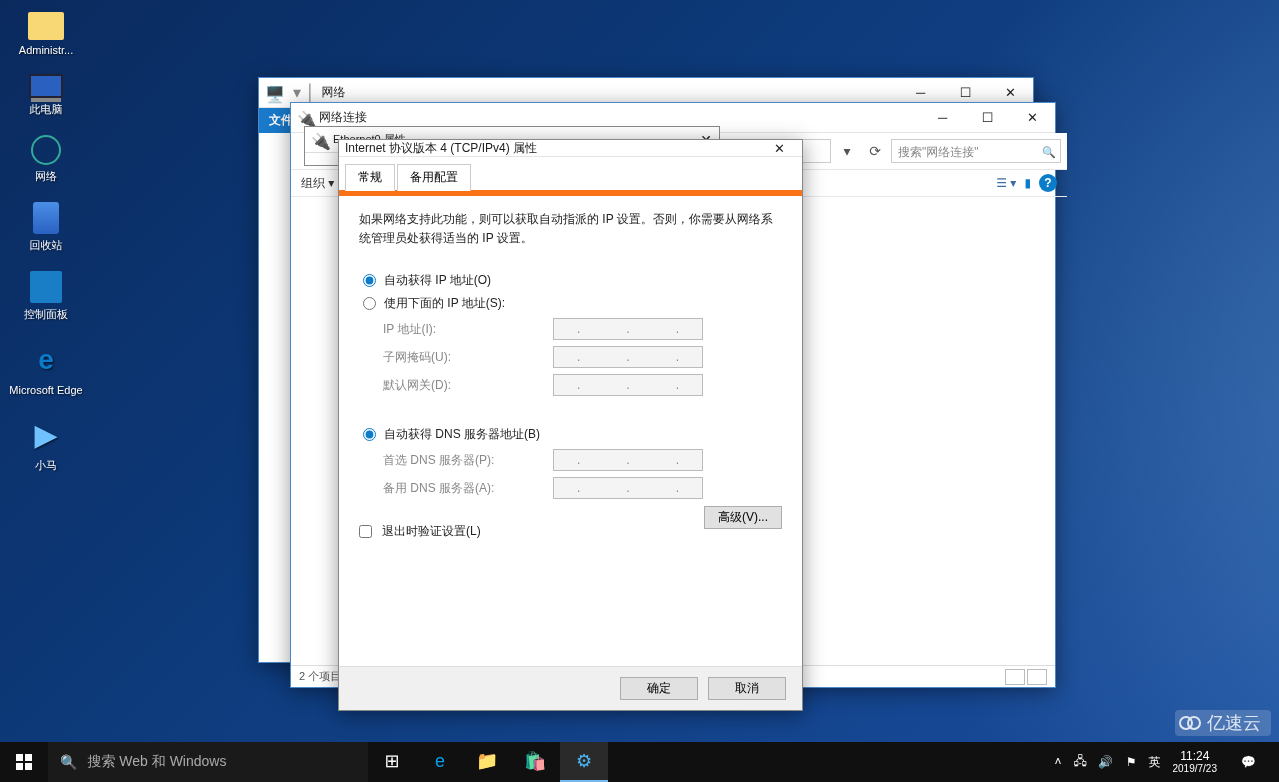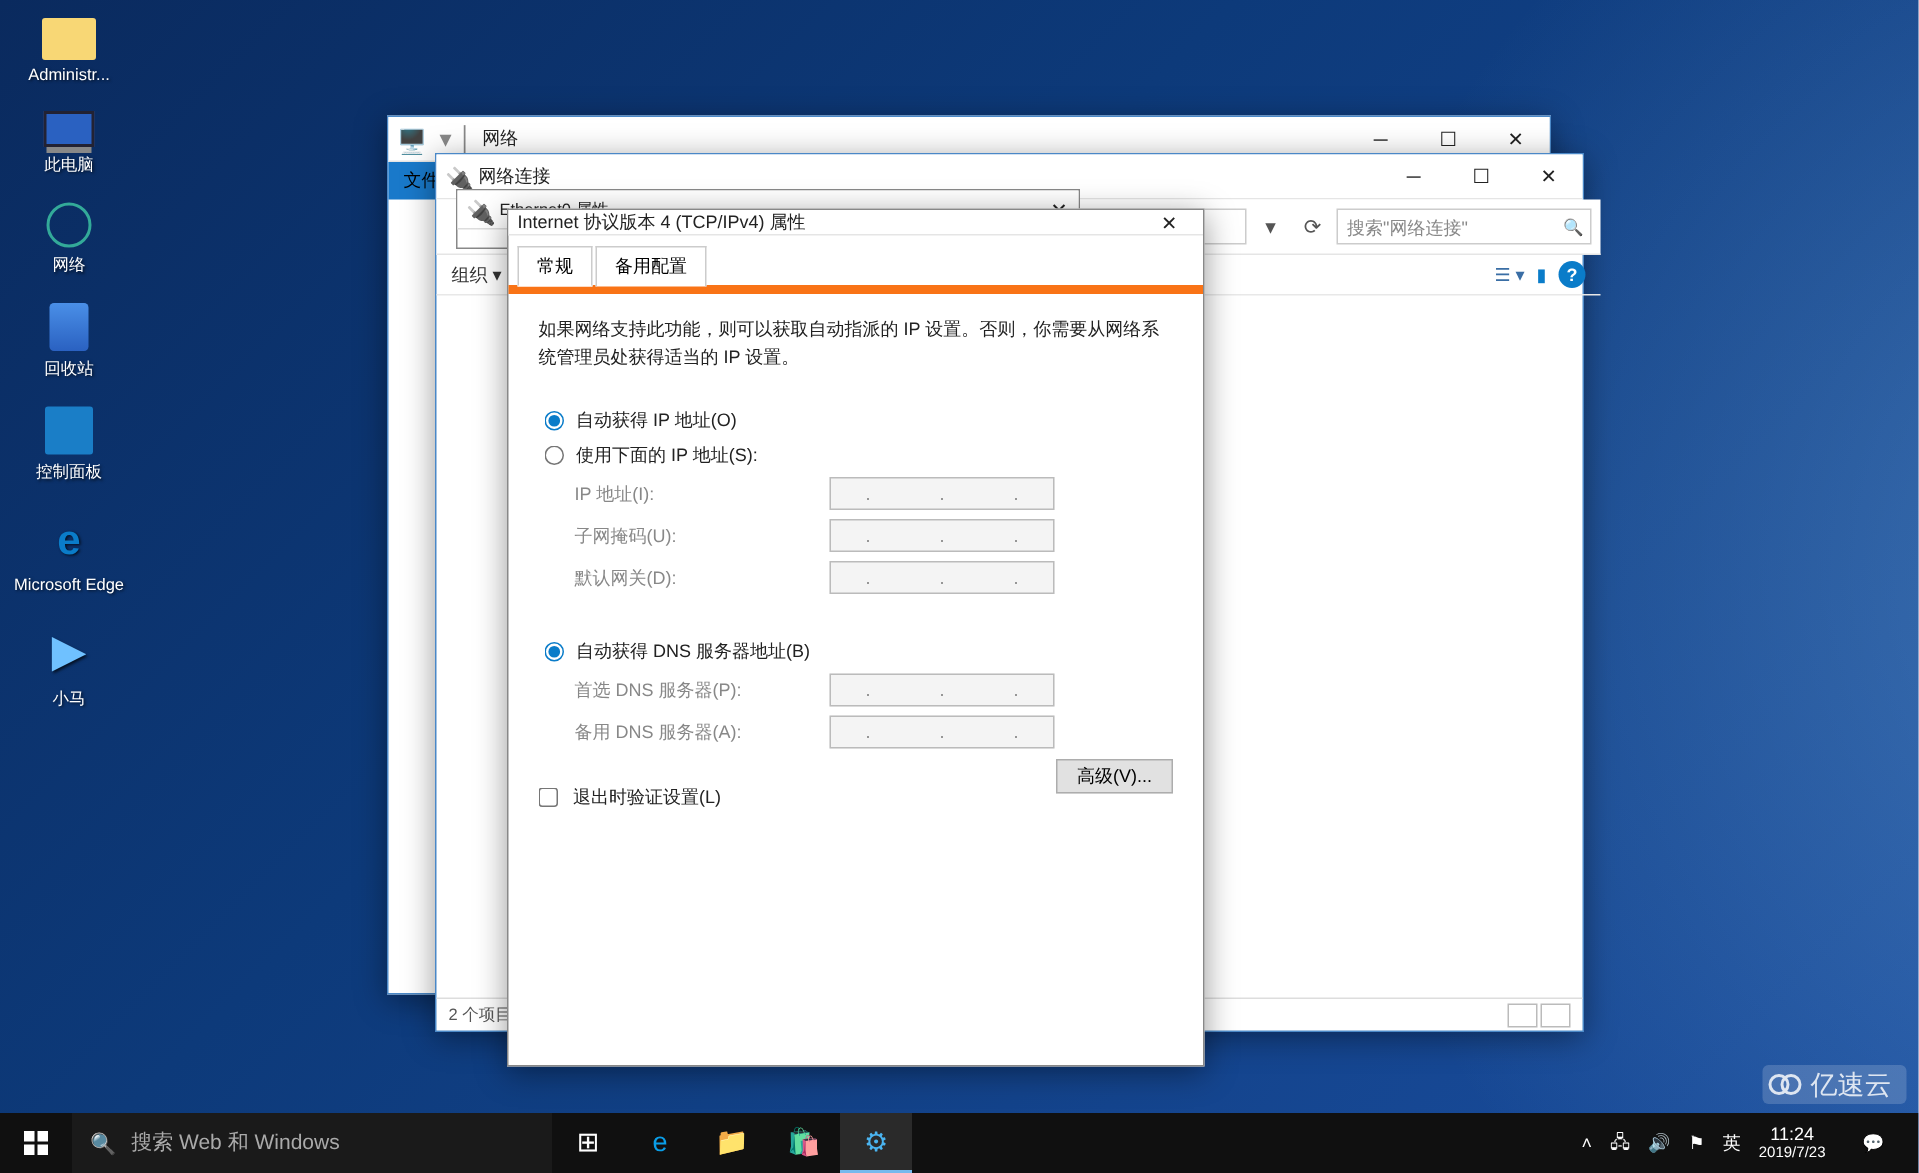--- a/index.html
+++ b/index.html
@@ -114,21 +114,21 @@
     <span class="ticon">🖥️</span>
     <span style="margin:0 6px;color:#888;">▾ │</span>
     <span class="ttxt">网络</span>
     <div class="ctrls">
       <div>─</div>
       <div>☐</div>
       <div class="close">✕</div>
     </div>
   </div>
   <div style="display:flex;font-size:12px;">
-    <div style="background:#1979ca;color:#000000;padding:4px 10px;">文件</div>
+    <div style="background:#1979ca;color:#ffffff;padding:4px 10px;font-weight:bold;">文件</div>
     <div style="padding:4px 10px;">网络</div>
   </div>
 </div>
 
 <div class="win net-conn">
   <div class="titlebar">
     <span class="ticon">🔌</span>
     <span class="ttxt">网络连接</span>
     <div class="ctrls">
       <div>─</div>
@@ -249,20 +249,24 @@
     </fieldset>
 
     <div class="check-row">
         <input type="checkbox" style="">
         <span>退出时验证设置(L)</span>
       </div>
     <div class="adv-row">
         <button class="btn">高级(V)...</button>
       </div>
   </div>
+  <div class="footer">
+    <button class="btn">确定</button>
+    <button class="btn">取消</button>
+  </div>
 </div>
 
 <div class="watermark">
   <div class="logo">
       <span></span>
       <span></span>
     </div>
   <span>亿速云</span>
 </div>
 

